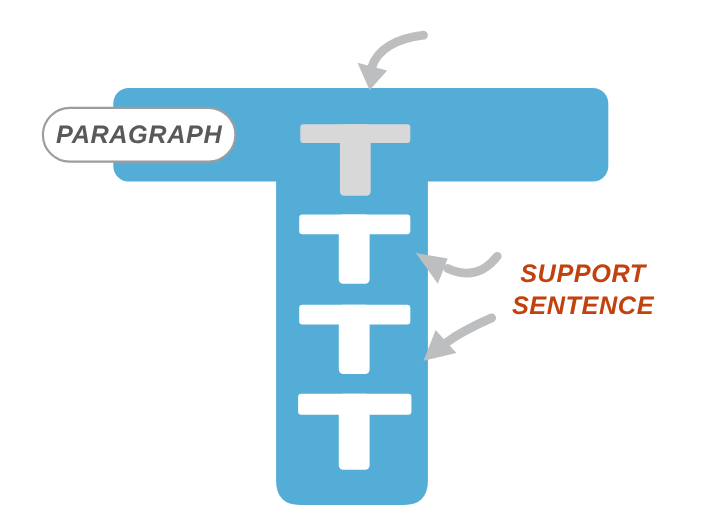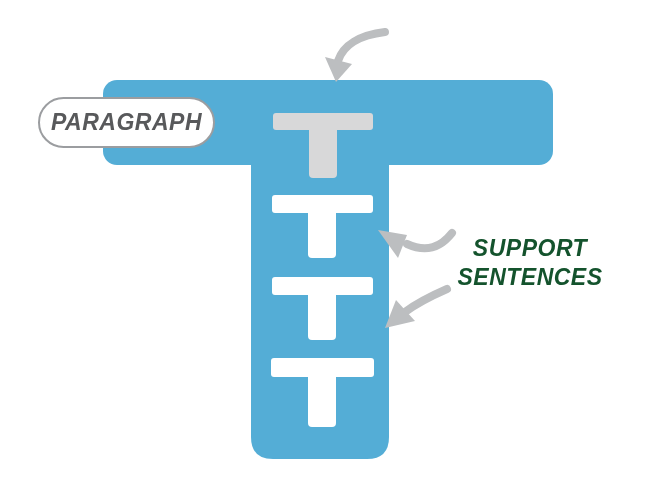--- a/index.html
+++ b/index.html
@@ -88,18 +88,18 @@
       <path d="M447 289 C431 296 417 303 405 312" fill="none" stroke-width="8" stroke-linecap="round" stroke="#BCBEC0"></path>
       <polygon points="396,300 415,321 385,328" fill="#BCBEC0"></polygon>
     </g>
   </svg>
 
 
   <div class="pill" style="color: rgb(88, 89, 91); border-color: rgb(155, 157, 160); background: rgb(255, 255, 255);">
     <span>PARAGRAPH</span>
   </div>
 
-  <div class="label label-support" style="color: #14532d;">
+  <div class="label label-support" style="color: #c2410c;">
     <div>SUPPORT</div>
-    <div>SENTENCES</div>
+    <div>SENTENCE</div>
   </div>
 
 </div>
 
 </body></html>

